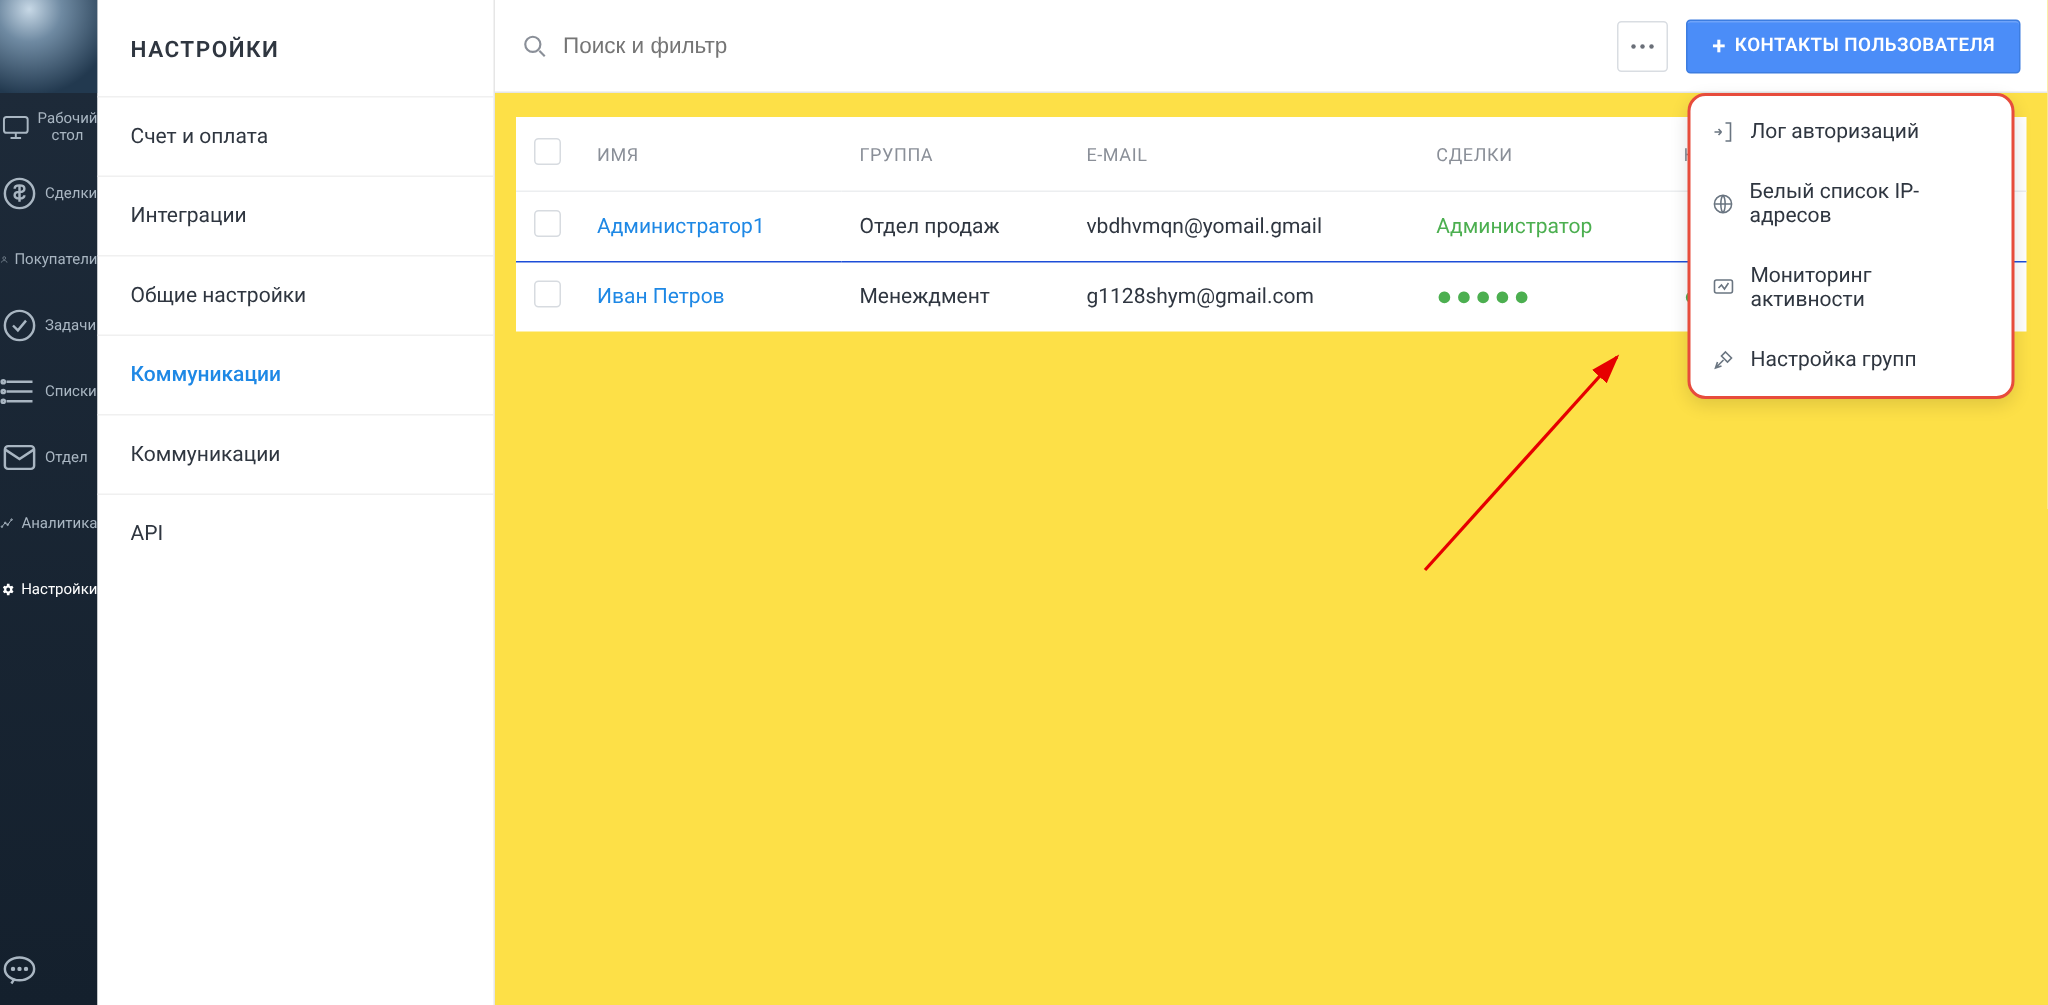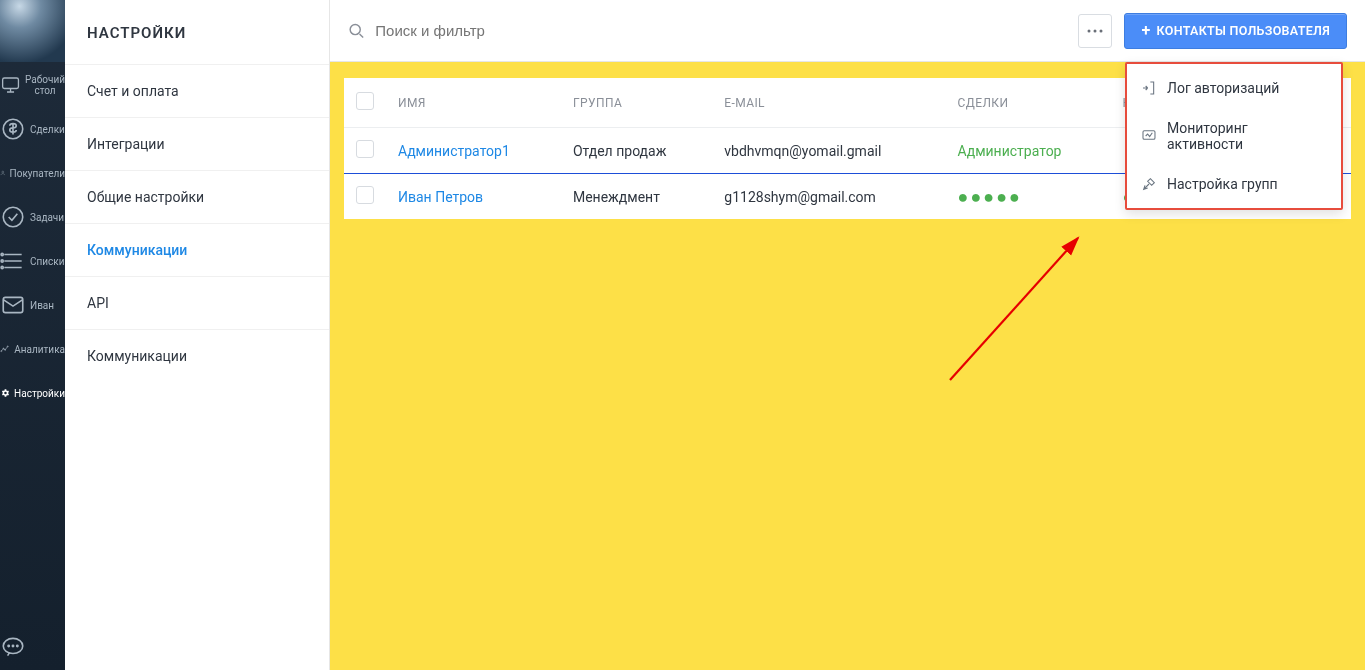--- a/index.html
+++ b/index.html
@@ -42,21 +42,21 @@
 thead th { text-align: left; font-size: 12px; font-weight: 400; letter-spacing: .4px; color: #8a8f98; padding: 14px 12px; border-bottom: 1px solid #eceef0; text-transform: uppercase; }
 tbody td { padding: 12px 12px; font-size: 14px; color: #2f3640; border-bottom: 1px solid #1d4ed8; vertical-align: middle; }
 tbody tr:last-child td { border-bottom: none; }
 .chk { width: 18px; height: 18px; border: 1px solid #d7dbe0; border-radius: 3px; display: inline-block; background: #fff; }
 th.chk-col, td.chk-col { width: 42px; }
 .link { color: #1e88e5; cursor: pointer; }
 .admin { color: #4caf50; }
 .dots { color: #4caf50; letter-spacing: 2px; font-size: 18px; line-height: 1; }
 
 
-.dropdown { position: absolute; top: 62px; right: 22px; width: 218px; background: #fff; border: 2px solid #e74c3c; border-radius: 2px; box-shadow: 0 4px 12px rgba(0,0,0,.12); padding: 4px 0; z-index: 20; }
+.dropdown { position: absolute; top: 62px; right: 22px; width: 218px; background: #fff; border: 2px solid #e74c3c; border-radius: 12px; box-shadow: 0 4px 12px rgba(0,0,0,.12); padding: 4px 0; z-index: 20; }
 .dropdown .ditem { display: flex; align-items: center; gap: 10px; padding: 12px 14px; font-size: 14px; color: #2f3640; cursor: pointer; }
 .dropdown .ditem svg { width: 16px; height: 16px; stroke: #6a7581; fill: none; stroke-width: 1.6; }
 
 
 .arrow-svg { position: absolute; left: 0; top: 0; pointer-events: none; z-index: 30; }
 </style>
 </head>
 <body>
 
 <div class="rail">
@@ -99,21 +99,21 @@
         <circle cx="2" cy="12" r="1"></circle>
         <circle cx="2" cy="18" r="1"></circle>
       </svg>
     <span class="lbl">Списки</span>
   </div>
   <div class="rail-item">
     <svg viewBox="0 0 24 24">
         <rect x="3" y="5" width="18" height="14" rx="2"></rect>
         <path d="M3 7l9 6 9-6"></path>
       </svg>
-    <span class="lbl">Иван</span>
+    <span class="lbl">Отдел</span>
   </div>
   <div class="rail-item">
     <svg viewBox="0 0 24 24">
         <path d="M3 17l5-6 4 3 6-8"></path>
         <circle cx="3" cy="17" r="1.2"></circle>
         <circle cx="8" cy="11" r="1.2"></circle>
         <circle cx="12" cy="14" r="1.2"></circle>
         <circle cx="18" cy="6" r="1.2"></circle>
       </svg>
     <span class="lbl">Аналитика</span>
@@ -136,22 +136,22 @@
       </svg>
   </div>
 </div>
 
 <div class="subnav">
   <h1>НАСТРОЙКИ</h1>
   <div class="item">Счет и оплата</div>
   <div class="item">Интеграции</div>
   <div class="item">Общие настройки</div>
   <div class="item active">Коммуникации</div>
+  <div class="item">Коммуникации</div>
   <div class="item">API</div>
-  <div class="item">Коммуникации</div>
 </div>
 
 <div class="main">
 
   <div class="topbar">
     <div class="search">
       <svg viewBox="0 0 24 24">
           <circle cx="10" cy="10" r="7"></circle>
           <path d="M21 21l-5-5"></path>
         </svg>
@@ -209,20 +209,27 @@
   <div class="dropdown">
     <div class="ditem">
       <svg viewBox="0 0 24 24">
           <path d="M14 3h5v18h-5"></path>
           <path d="M10 12H3M10 12l-3-3M10 12l-3 3"></path>
         </svg>
       <span>Лог авторизаций</span>
     </div>
     <div class="ditem">
       <svg viewBox="0 0 24 24">
+          <circle cx="12" cy="12" r="9"></circle>
+          <path d="M3 12h18M12 3c3 3 3 15 0 18M12 3c-3 3-3 15 0 18"></path>
+        </svg>
+      <span>Белый список IP-адресов</span>
+    </div>
+    <div class="ditem">
+      <svg viewBox="0 0 24 24">
           <rect x="3" y="4" width="18" height="13" rx="2"></rect>
           <path d="M7 12l3-3 3 4 4-6"></path>
         </svg>
       <span>Мониторинг активности</span>
     </div>
     <div class="ditem">
       <svg viewBox="0 0 24 24">
           <path d="M4 20l8-8M14 4l6 6-4 4-6-6zM6 14l-2 6 6-2"></path>
         </svg>
       <span>Настройка групп</span>

